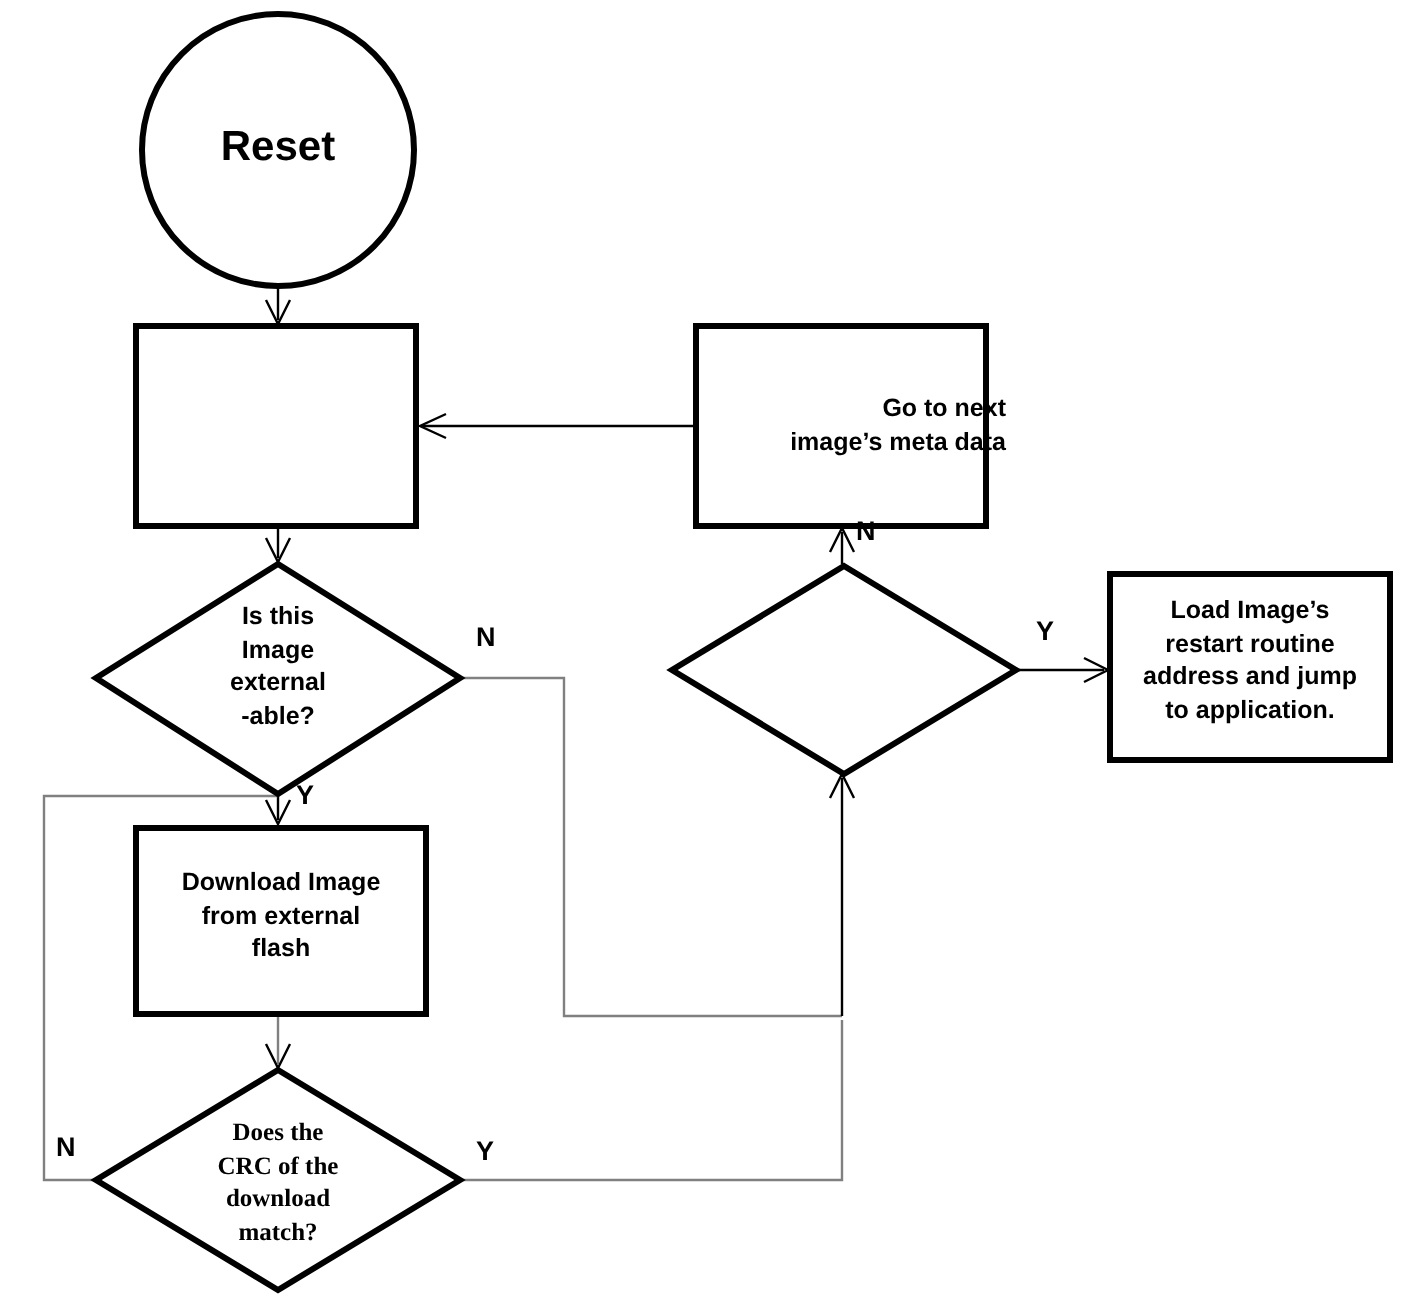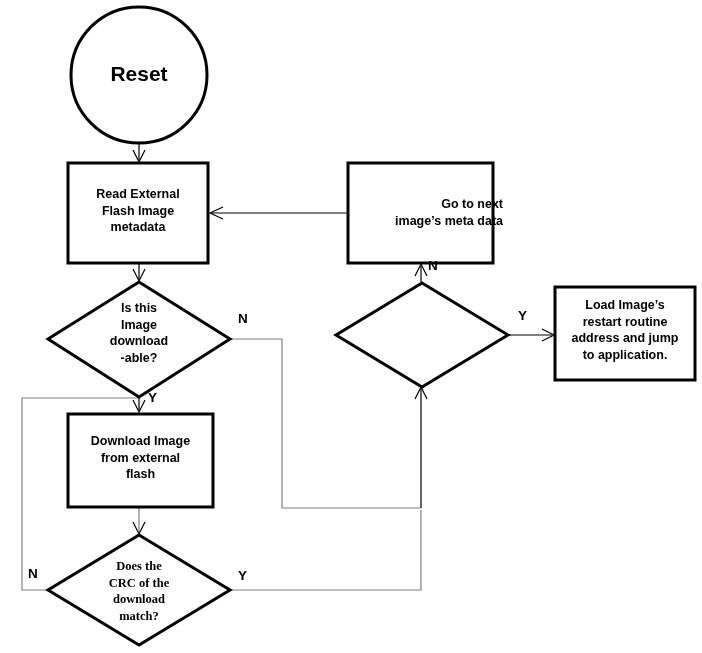--- a/index.html
+++ b/index.html
@@ -125,30 +125,27 @@
 
     <rect class="node-shape" x="555" y="287" width="140" height="93"></rect>
 
     <rect class="node-shape" x="68" y="414" width="145" height="93"></rect>
 
     <polygon class="node-shape" points="139,535 230,590 139,645 48,590"></polygon>
   </svg>
 
   <div class="node-text title" style="left:71px; top:62px; width:136px;">Reset</div>
 
-  <div class="node-text" style="left:70px; top:186px; width:136px;">Read External
-Flash Image
-metadata</div>
 
   <div class="node-text" style="left:362px; top:196px; width:141px;text-align:right;">Go to next
 image’s meta data</div>
 
   <div class="node-text" style="left:70px; top:300px; width:138px;">Is this
 Image
-download
+external
 -able?</div>
 
 
   <div class="node-text" style="left:70px; top:433px; width:141px;">Download Image
 from external
 flash</div>
 
   <div class="node-text" style="left:557px; top:297px; width:136px;">Load Image’s
 restart routine
 address and jump

